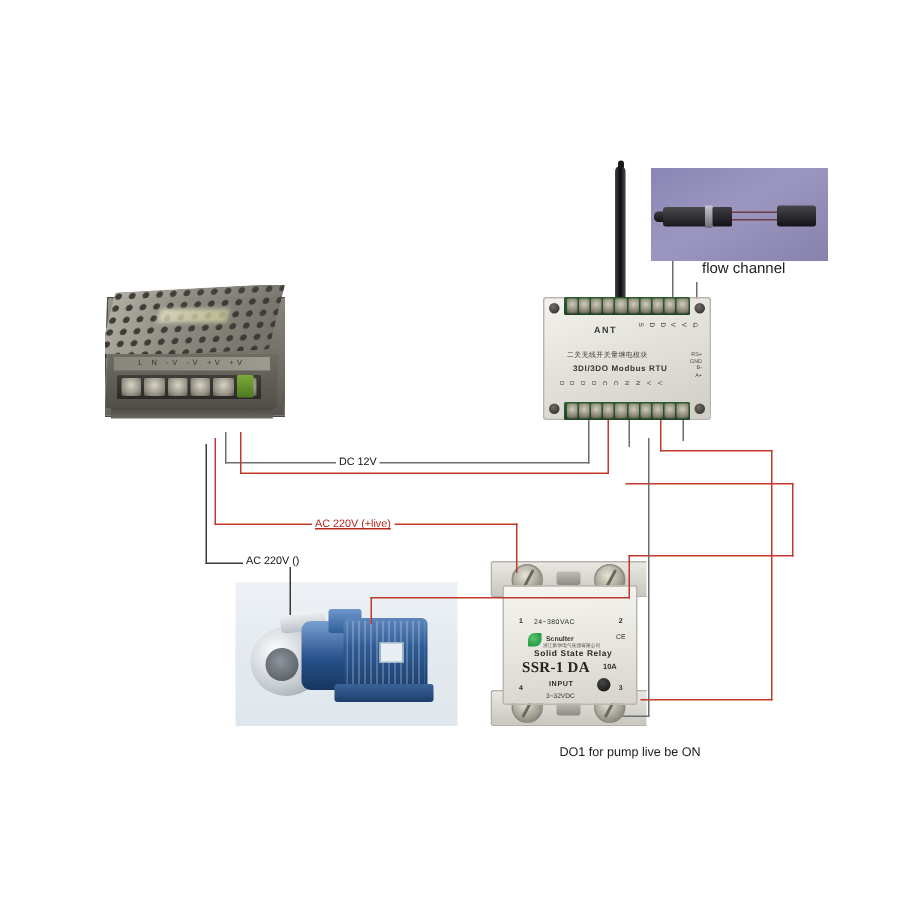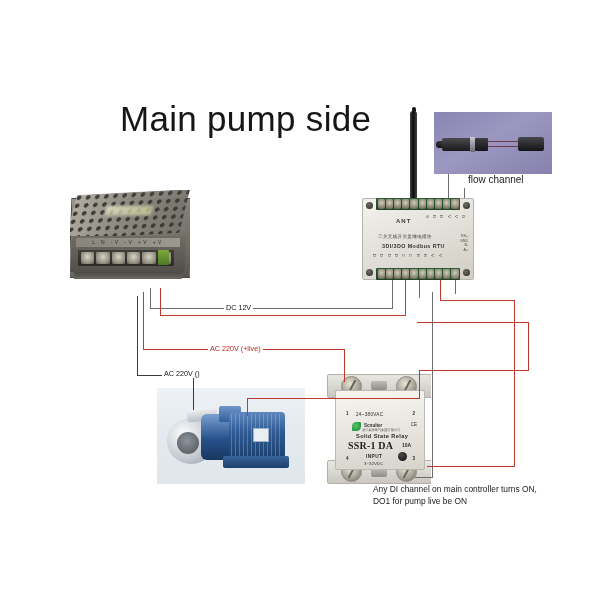--- a/index.html
+++ b/index.html
@@ -144,21 +144,20 @@
   .wlabel.red{color:#b5271b;}
 
   .note{position:absolute;font-size:8.4px;color:#1b1b1b;line-height:12px;white-space:nowrap;}
   .cap{position:absolute;font-size:10px;color:#1b1b1b;}
 </style>
 </head>
 <body>
 
 <div id="stage">
 
-  <div class="title">Main pump side</div>
 
   <div class="ant-tip"></div>
   <div class="ant-rod"></div>
 
   <div class="photo" id="flow">
     <div class="fs-nose"></div>
     <div class="fs-body"></div>
     <div class="fs-ring"></div>
     <div class="fs-mid"></div>
     <div class="fs-wire" style="left:54px;top:29px;width:32px;"></div>
@@ -305,21 +304,21 @@
 
   <div class="w red v" style="left:160px;top:288px;height:28px;"></div>
   <div class="w red h" style="left:160px;top:315px;width:246px;"></div>
   <div class="w red v" style="left:405px;top:280px;height:36px;"></div>
 
   <div class="wlabel" style="left:224px;top:303px;">DC 12V</div>
 
   <div class="w red v" style="left:143px;top:292px;height:58px;"></div>
   <div class="w red h" style="left:143px;top:349px;width:202px;"></div>
   <div class="w red v" style="left:344px;top:349px;height:33px;"></div>
-  <div class="wlabel red" style="left:208px;top:344px;">AC 220V (+live)</div>
+  <div class="wlabel red" style="left:208px;top:344px;text-decoration:underline;">AC 220V (+live)</div>
 
   <div class="w blk v" style="left:137px;top:296px;height:80px;"></div>
   <div class="w blk h" style="left:137px;top:375px;width:57px;"></div>
   <div class="w blk v" style="left:193px;top:375px;height:35px;"></div>
   <div class="wlabel" style="left:162px;top:369px;">AC 220V ()</div>
 
   <div class="w red v" style="left:247px;top:398px;height:18px;"></div>
   <div class="w red h" style="left:247px;top:398px;width:173px;"></div>
   <div class="w red v" style="left:419px;top:370px;height:29px;"></div>
   <div class="w red h" style="left:419px;top:370px;width:110px;"></div>
@@ -329,16 +328,15 @@
   <div class="w gry v" style="left:432px;top:292px;height:186px;"></div>
   <div class="w gry h" style="left:415px;top:477px;width:18px;"></div>
   <div class="w red h" style="left:427px;top:466px;width:88px;"></div>
   <div class="w red v" style="left:514px;top:300px;height:167px;"></div>
   <div class="w red h" style="left:440px;top:300px;width:75px;"></div>
   <div class="w red v" style="left:440px;top:280px;height:21px;"></div>
 
   <div class="w gry v" style="left:419px;top:280px;height:18px;"></div>
   <div class="w gry v" style="left:455px;top:280px;height:14px;"></div>
 
-  <div class="note" style="left:373px;top:483px;">Any DI channel on main controller turns ON,</div>
   <div class="note" style="left:373px;top:495px;">DO1 for pump live be ON</div>
 
 </div>
 
 </body></html>

